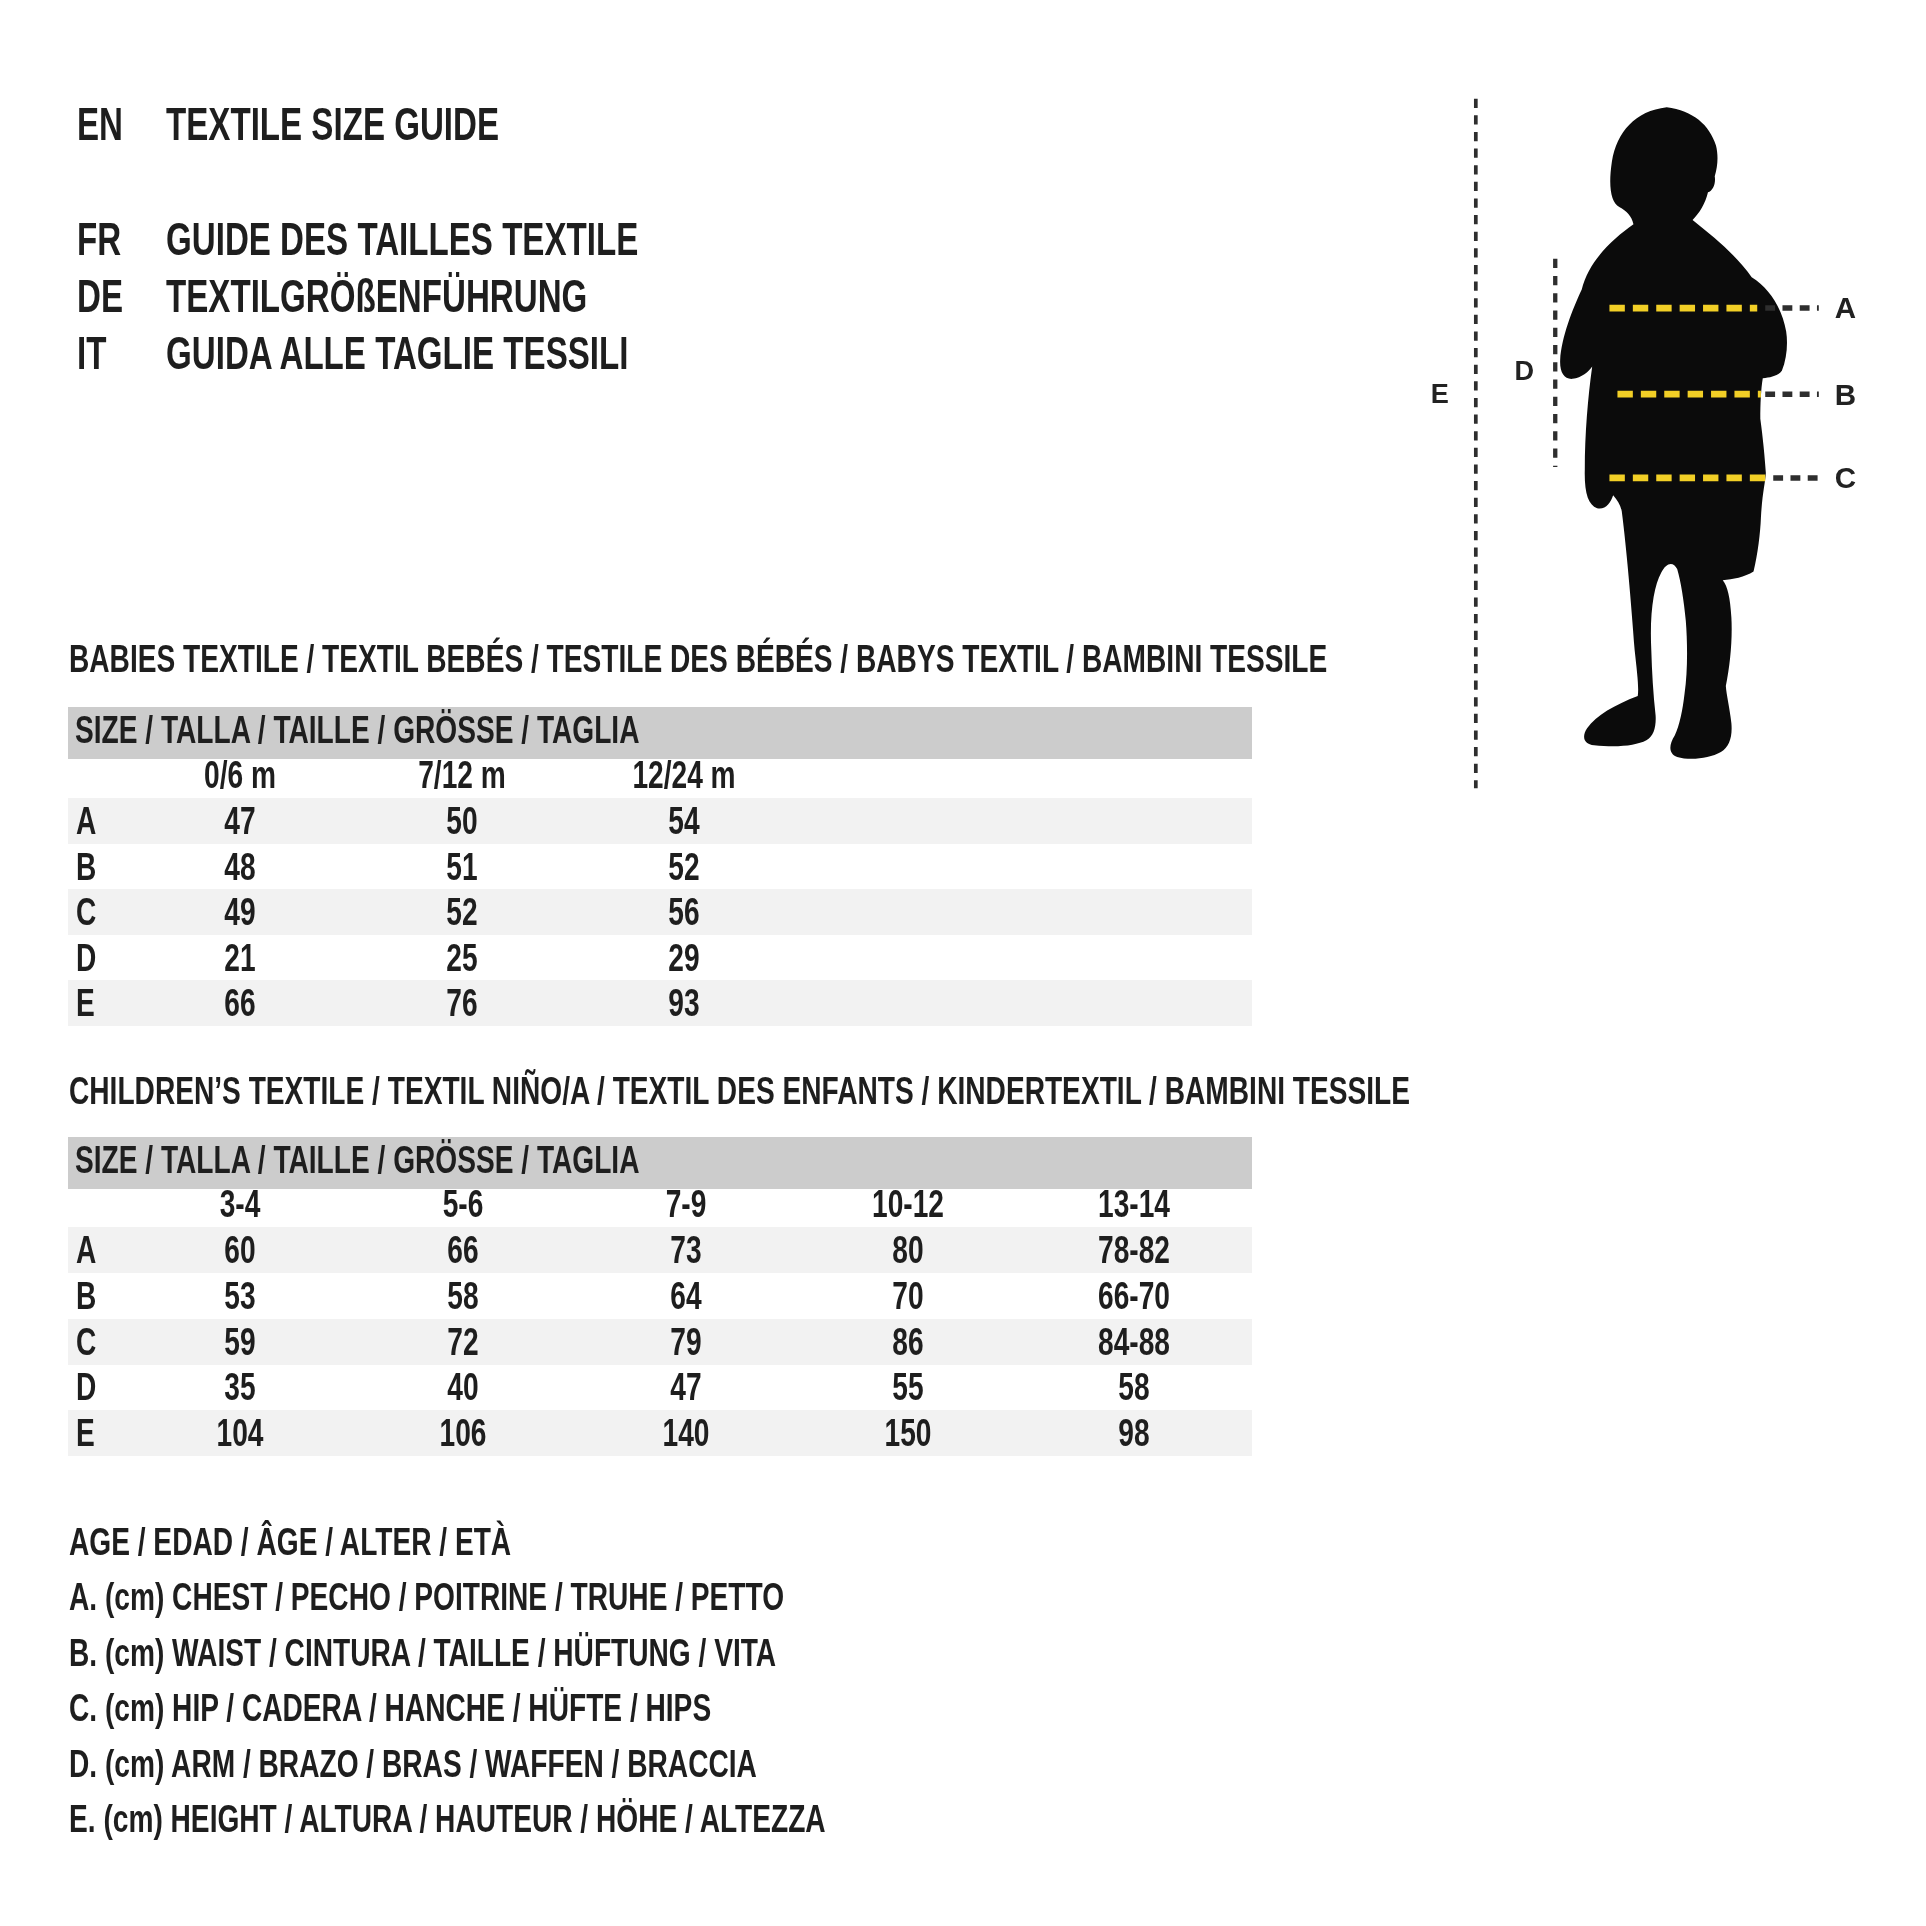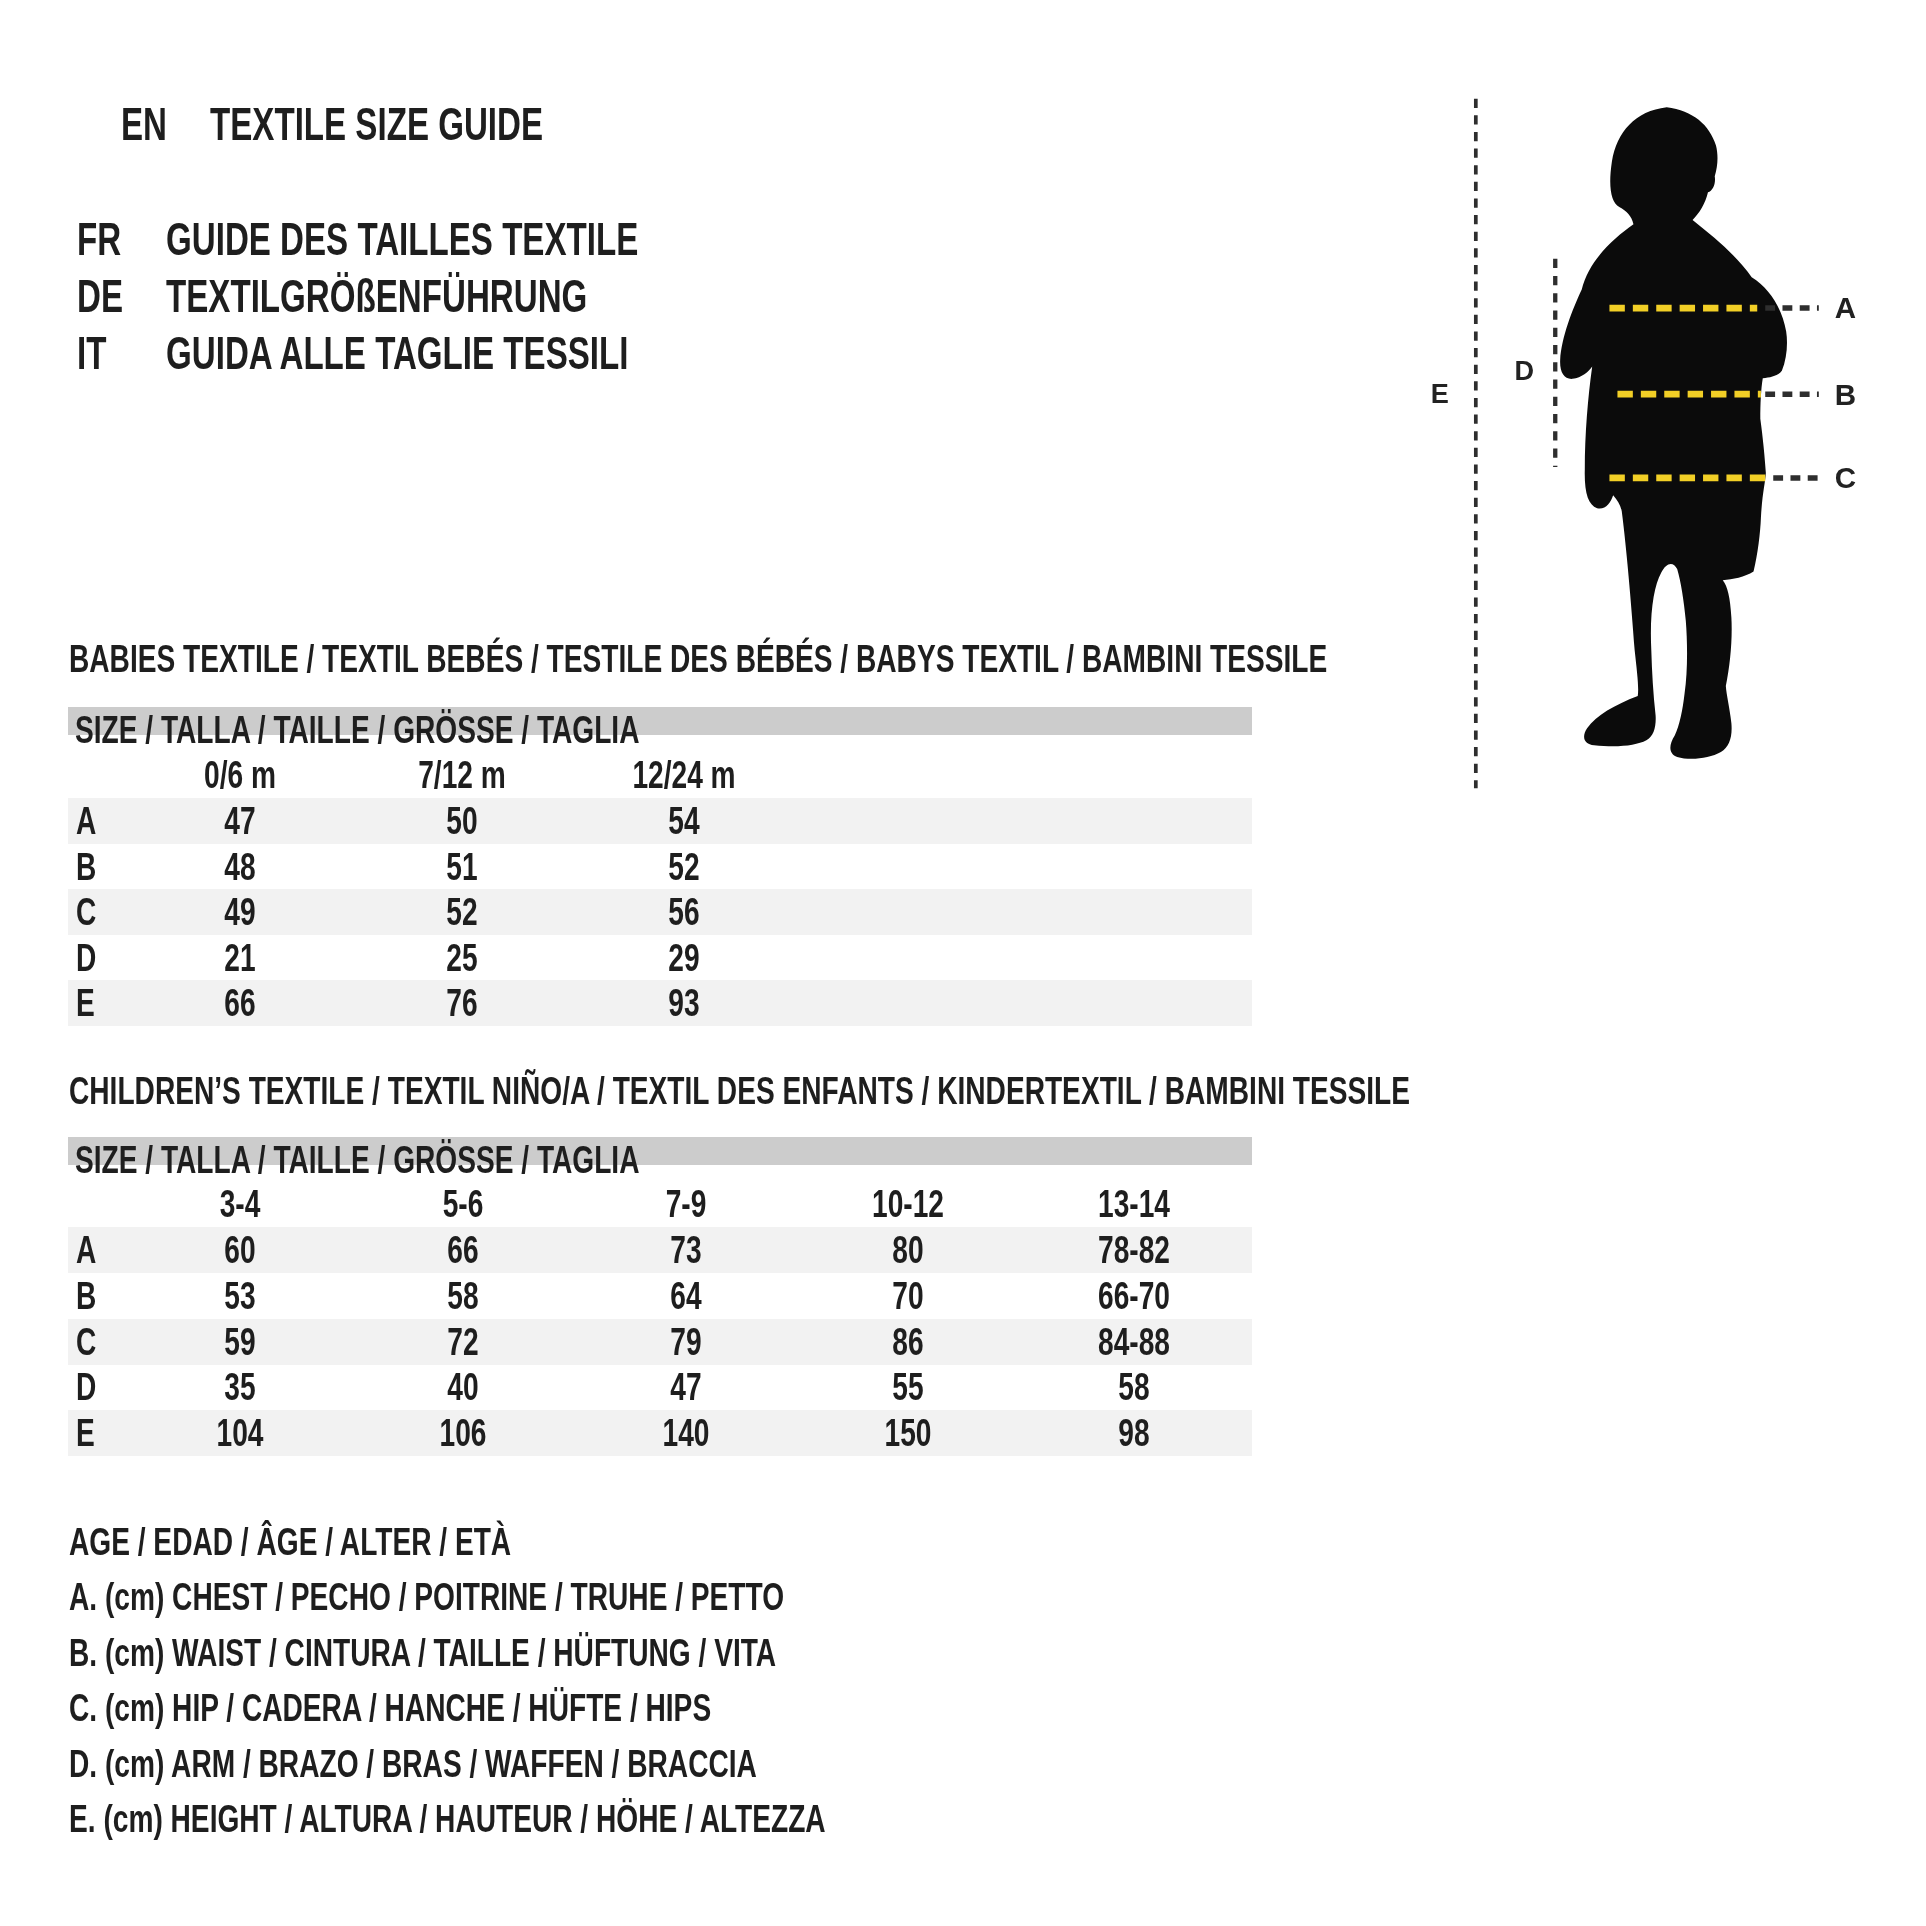--- a/index.html
+++ b/index.html
@@ -26,21 +26,21 @@
     position:absolute; top:0; font-size:46px; line-height:57px;
     display:inline-block; transform:scaleX(0.72); transform-origin:0 50%; white-space:nowrap;
   }
   .lang-row .code { left:0; }
   .lang-row .gtitle { left:89px; }
 
   
   .sec-title, .legend-line { font-size:38px; line-height:37px; }
 
   
-  .bar { left:68px; width:1184px; height:28px; background:#cccccc; }
+  .bar { left:68px; width:1184px; height:52px; background:#cccccc; }
   .bar-text { margin-left:7.4px; font-size:38px; line-height:46px; }
 
   
   .stripe { left:68px; width:1184px; height:46px; background:#f2f2f2; }
 
   
   .rlabel { left:76px; font-size:38px; line-height:46px; }
   .rlabel > span { display:inline-block; transform:scaleX(0.74); transform-origin:0 50%; }
 
   
@@ -53,21 +53,21 @@
 
   .figure { position:absolute; left:1405px; top:86px; width:468px; height:715px; }
   .figure text { font-family:"Liberation Sans", sans-serif; font-weight:bold; fill:#222222; }
 </style>
 </head>
 <body>
 
 <div class="page">
 
   <div class="abs" style="left:0;top:96px;width:924px;height:296px;">
-    <div class="lang-row" style="top:0;margin-left:44px;">
+    <div class="lang-row" style="top:0;">
       <span class="code">EN</span>
       <span class="gtitle">TEXTILE SIZE GUIDE</span>
     </div>
     <div class="lang-row" style="top:115px;">
       <span class="code">FR</span>
       <span class="gtitle">GUIDE DES TAILLES TEXTILE</span>
     </div>
     <div class="lang-row" style="top:172px;">
       <span class="code">DE</span>
       <span class="gtitle">TEXTILGRÖßENFÜHRUNG</span>

